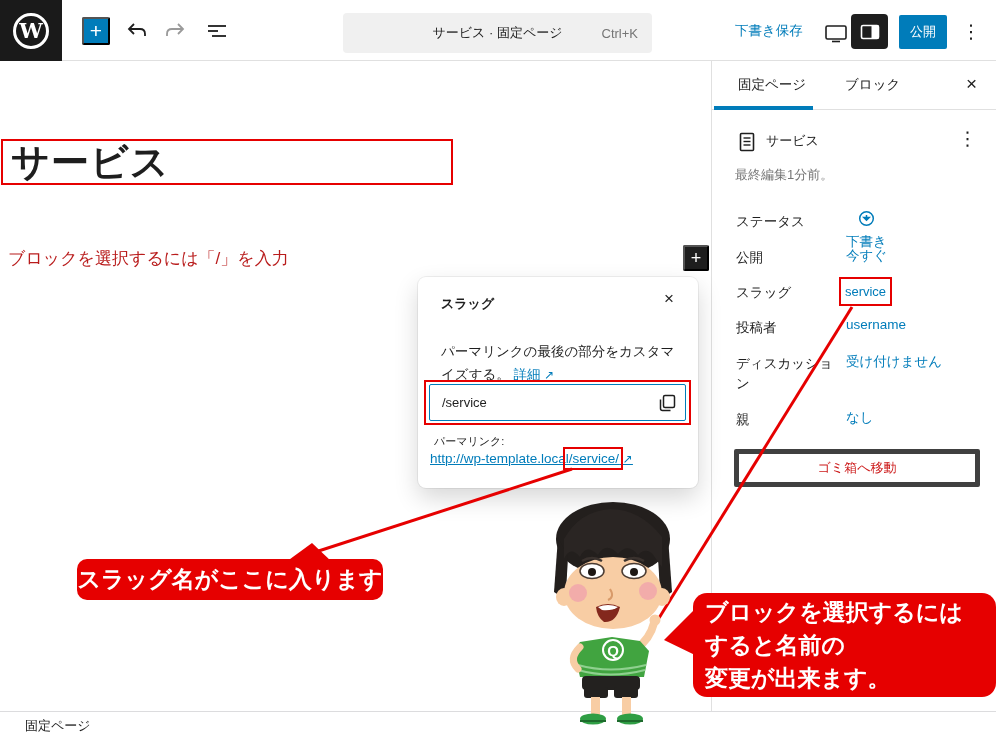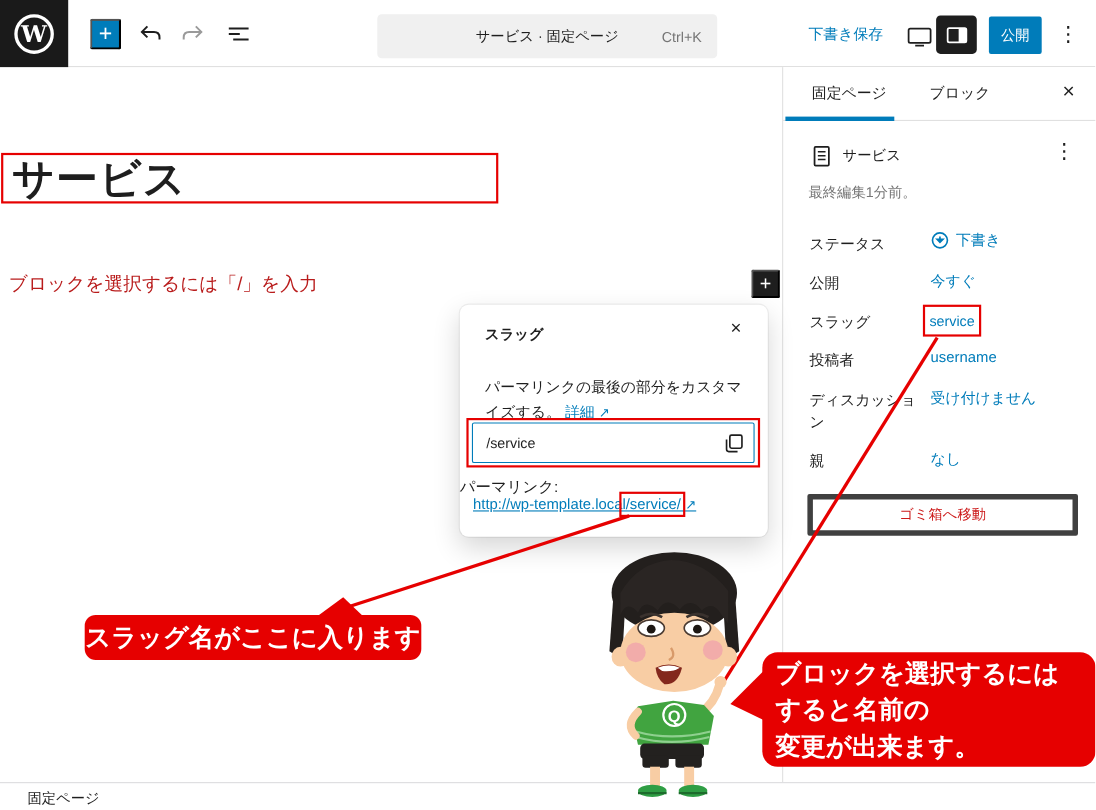--- a/index.html
+++ b/index.html
@@ -40,21 +40,21 @@
   .sb-tab-pages { left:26px; font-weight:500; }
   .sb-tab-block { left:133px; }
   .sb-tab-underline { position:absolute; left:2px; top:45px; width:99px; height:4px; background:#007cba; }
   .sb-close { position:absolute; right:20px; top:13px; font-size:19px; color:#1e1e1e; }
   .sb-doc-row { position:absolute; left:0; top:64px; width:285px; height:34px; }
   .sb-doc-title { position:absolute; left:54px; top:7px; font-size:13px; font-weight:500; }
   .sb-kebab { position:absolute; right:20px; top:4px; }
   .sb-lastedit { position:absolute; left:23px; top:105px; font-size:13px; color:#757575; }
   .sb-row-label { position:absolute; left:24px; font-size:13.5px; color:#1e1e1e; width:104px; line-height:20px; }
   .sb-row-value { position:absolute; left:134px; font-size:13.5px; color:#007cba; cursor:pointer; background:none; border:none; }
-  .status-value { display:flex; gap:6px; }
+  .status-value { display:flex; align-items:center; gap:6px;flex-direction:column; }
   .slug-redbox { position:absolute; left:127px; top:216px; width:53px; height:29px; border:2px solid #e60000;
     display:flex; align-items:center; justify-content:center; }
   .trash-btn { position:absolute; left:22px; top:388px; width:246px; height:38px; background:#fff;
     border:5px solid #404040; border-radius:2px; color:#cc1818; font-size:13px;
     display:flex; align-items:center; justify-content:center; cursor:pointer; }
 
   
   .title-redbox { left:1px; top:139px; width:452px; height:46px; border:2px solid #e60000; display:flex; align-items:center; }
   .page-title { margin-left:8px; font-size:38px; font-weight:bold; letter-spacing:1px; }
   .block-placeholder { left:8px; top:247px; font-size:17px; color:#b91c1c; }
@@ -66,21 +66,21 @@
     box-shadow:0 0 0 1px rgba(0,0,0,.06), 0 10px 24px rgba(0,0,0,.16); }
   .pop-title { position:absolute; left:23px; top:18px; font-size:13px; font-weight:bold; }
   .pop-close { position:absolute; right:24px; top:13px; font-size:17px; }
   .pop-desc { position:absolute; left:23px; top:47px; width:242px; font-size:13.5px; line-height:23px; color:#1e1e1e;margin-top:16px; }
   .pop-desc a { color:#007cba; cursor:pointer; }
   .ext-arrow { color:#007cba; text-decoration:none; font-size:12px; }
   .input-redbox { position:absolute; left:6px; top:103px; width:267px; height:45px; border:2px solid #e60000; }
   .slug-input { position:absolute; left:11px; top:107px; width:257px; height:37px; border:1.5px solid #007cba; border-radius:2px;
     padding:0 40px 0 12px; font-size:13px; color:#1e1e1e; font-family:inherit; outline:none; }
   .copy-btn { position:absolute; left:236px; top:115px; width:26px; height:22px; }
-  .permalink-label { position:absolute; left:0; top:157px; font-size:14px; }
+  .permalink-label { position:absolute; left:16px; top:157px; font-size:11px; }
   .permalink-link { position:absolute; left:12px; top:174px; font-size:13.5px; color:#007cba; text-decoration:underline; cursor:pointer; }
   .permalink-redbox { position:absolute; left:145px; top:170px; width:60px; height:23px; border:2px solid #e60000; }
 
   
   .anno-overlay { left:0; top:0; width:996px; height:736px; pointer-events:none; z-index:50; }
   .mascot { left:550px; top:497px; width:125px; height:235px; z-index:55; pointer-events:none; }
   .callout { z-index:60; background:#e60000; color:#fff; font-weight:bold; }
   .callout-left { left:77px; top:559px; width:306px; height:41px; border-radius:10px;
     display:flex; align-items:center; justify-content:center; font-size:23px; }
   .callout-right { left:693px; top:593px; width:303px; height:104px; border-radius:14px; padding:3px 0 0 12px;

